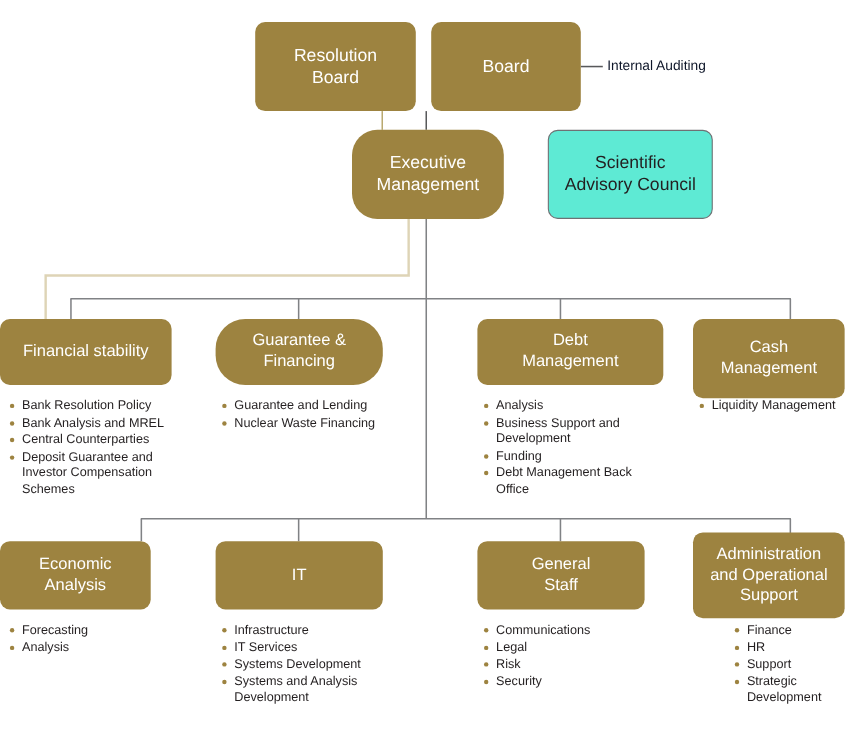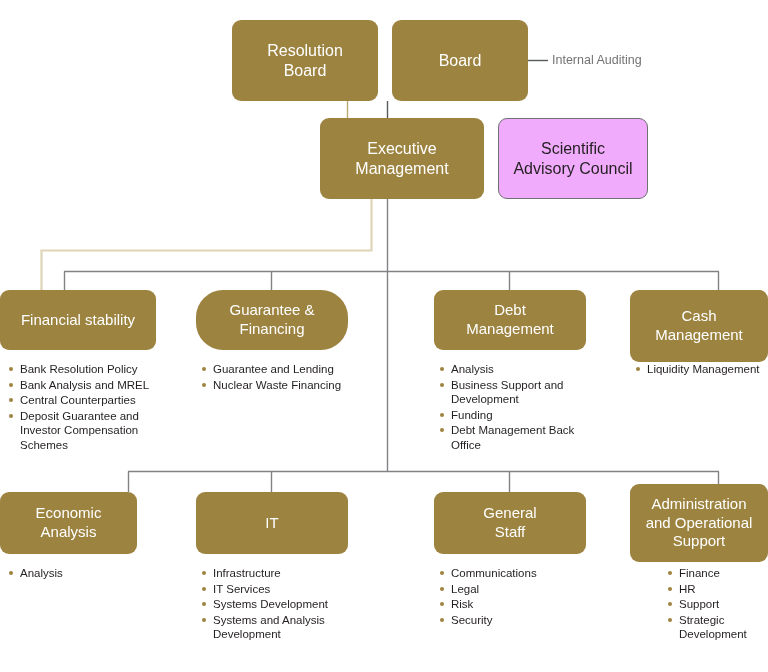--- a/index.html
+++ b/index.html
@@ -40,21 +40,21 @@
     align-items: center;
     justify-content: center;
     text-align: center;
     line-height: 1.25;
   }
   .node.filled {
     background: #9d8340;
     color: #ffffff;
   }
   .node.outline {
-    background: #f0abfc;
+    background: #5eead4;
     color: #231f20;
     border: 1px solid #6f7174;
   }
   .node-label {
     display: block;
     padding: 0 6px;
     white-space: pre-line;
   }
 
   
@@ -84,21 +84,21 @@
     width: 4px;
     height: 4px;
     border-radius: 50%;
     background: #9d8340;
   }
 
   
   .side-note {
     position: absolute;
     font-size: 12.5px;
-    color: #737373;
+    color: #0f172a;
     white-space: nowrap;
   }
 </style>
 </head>
 <body>
 
 <div id="org-chart">
 
   <svg class="connectors" width="768" height="672" viewBox="0 0 768 672" xmlns="http://www.w3.org/2000/svg">
 
@@ -131,21 +131,21 @@
   </div>
 
   <div class="node filled tier-top" style="left:392px; top:20px; width:136px; height:81px;">
     <span class="node-label">Board</span>
   </div>
 
   <div class="side-note" style="left:552px; top:53px;">
     <span>Internal Auditing</span>
   </div>
 
-  <div class="node filled tier-top" style="left:320px; top:118px; width:164px; height:81px;">
+  <div class="node filled tier-top" style="left:320px; top:118px; width:138px; height:81px;border-radius:23px;">
     <span class="node-label">Executive
 Management</span>
   </div>
 
   <div class="node outline tier-top" style="left:498px; top:118px; width:150px; height:81px;">
     <span class="node-label">Scientific
 Advisory Council</span>
   </div>
 
   <div class="node filled tier-dept" style="left:0px; top:290px; width:156px; height:60px;">
@@ -160,21 +160,21 @@
 
   <div class="node filled tier-dept" style="left:196px; top:290px; width:152px; height:60px;border-radius:27px;">
     <span class="node-label">Guarantee &amp;
 Financing</span>
   </div>
   <ul class="unit-list" style="left:202px; top:362px; width:160px;">
     <li><span class="bullet"></span><span>Guarantee and Lending</span></li>
     <li><span class="bullet"></span><span>Nuclear Waste Financing</span></li>
   </ul>
 
-  <div class="node filled tier-dept" style="left:434px; top:290px; width:152px; height:60px;">
+  <div class="node filled tier-dept" style="left:434px; top:290px; width:169px; height:60px;">
     <span class="node-label">Debt
 Management</span>
   </div>
   <ul class="unit-list" style="left:440px; top:362px; width:140px;">
     <li><span class="bullet"></span><span>Analysis</span></li>
     <li><span class="bullet"></span><span>Business Support and Development</span></li>
     <li><span class="bullet"></span><span>Funding</span></li>
     <li><span class="bullet"></span><span>Debt Management Back Office</span></li>
   </ul>
 
@@ -184,20 +184,21 @@
   </div>
   <ul class="unit-list" style="left:636px; top:362px; width:140px;">
     <li><span class="bullet"></span><span>Liquidity Management</span></li>
   </ul>
 
   <div class="node filled tier-dept" style="left:0px; top:492px; width:137px; height:62px;">
     <span class="node-label">Economic
 Analysis</span>
   </div>
   <ul class="unit-list" style="left:9px; top:566px; width:142px;">
+    <li><span class="bullet"></span><span>Forecasting</span></li>
     <li><span class="bullet"></span><span>Analysis</span></li>
   </ul>
 
   <div class="node filled tier-dept" style="left:196px; top:492px; width:152px; height:62px;">
     <span class="node-label">IT</span>
   </div>
   <ul class="unit-list" style="left:202px; top:566px; width:150px;">
     <li><span class="bullet"></span><span>Infrastructure</span></li>
     <li><span class="bullet"></span><span>IT Services</span></li>
     <li><span class="bullet"></span><span>Systems Development</span></li>

